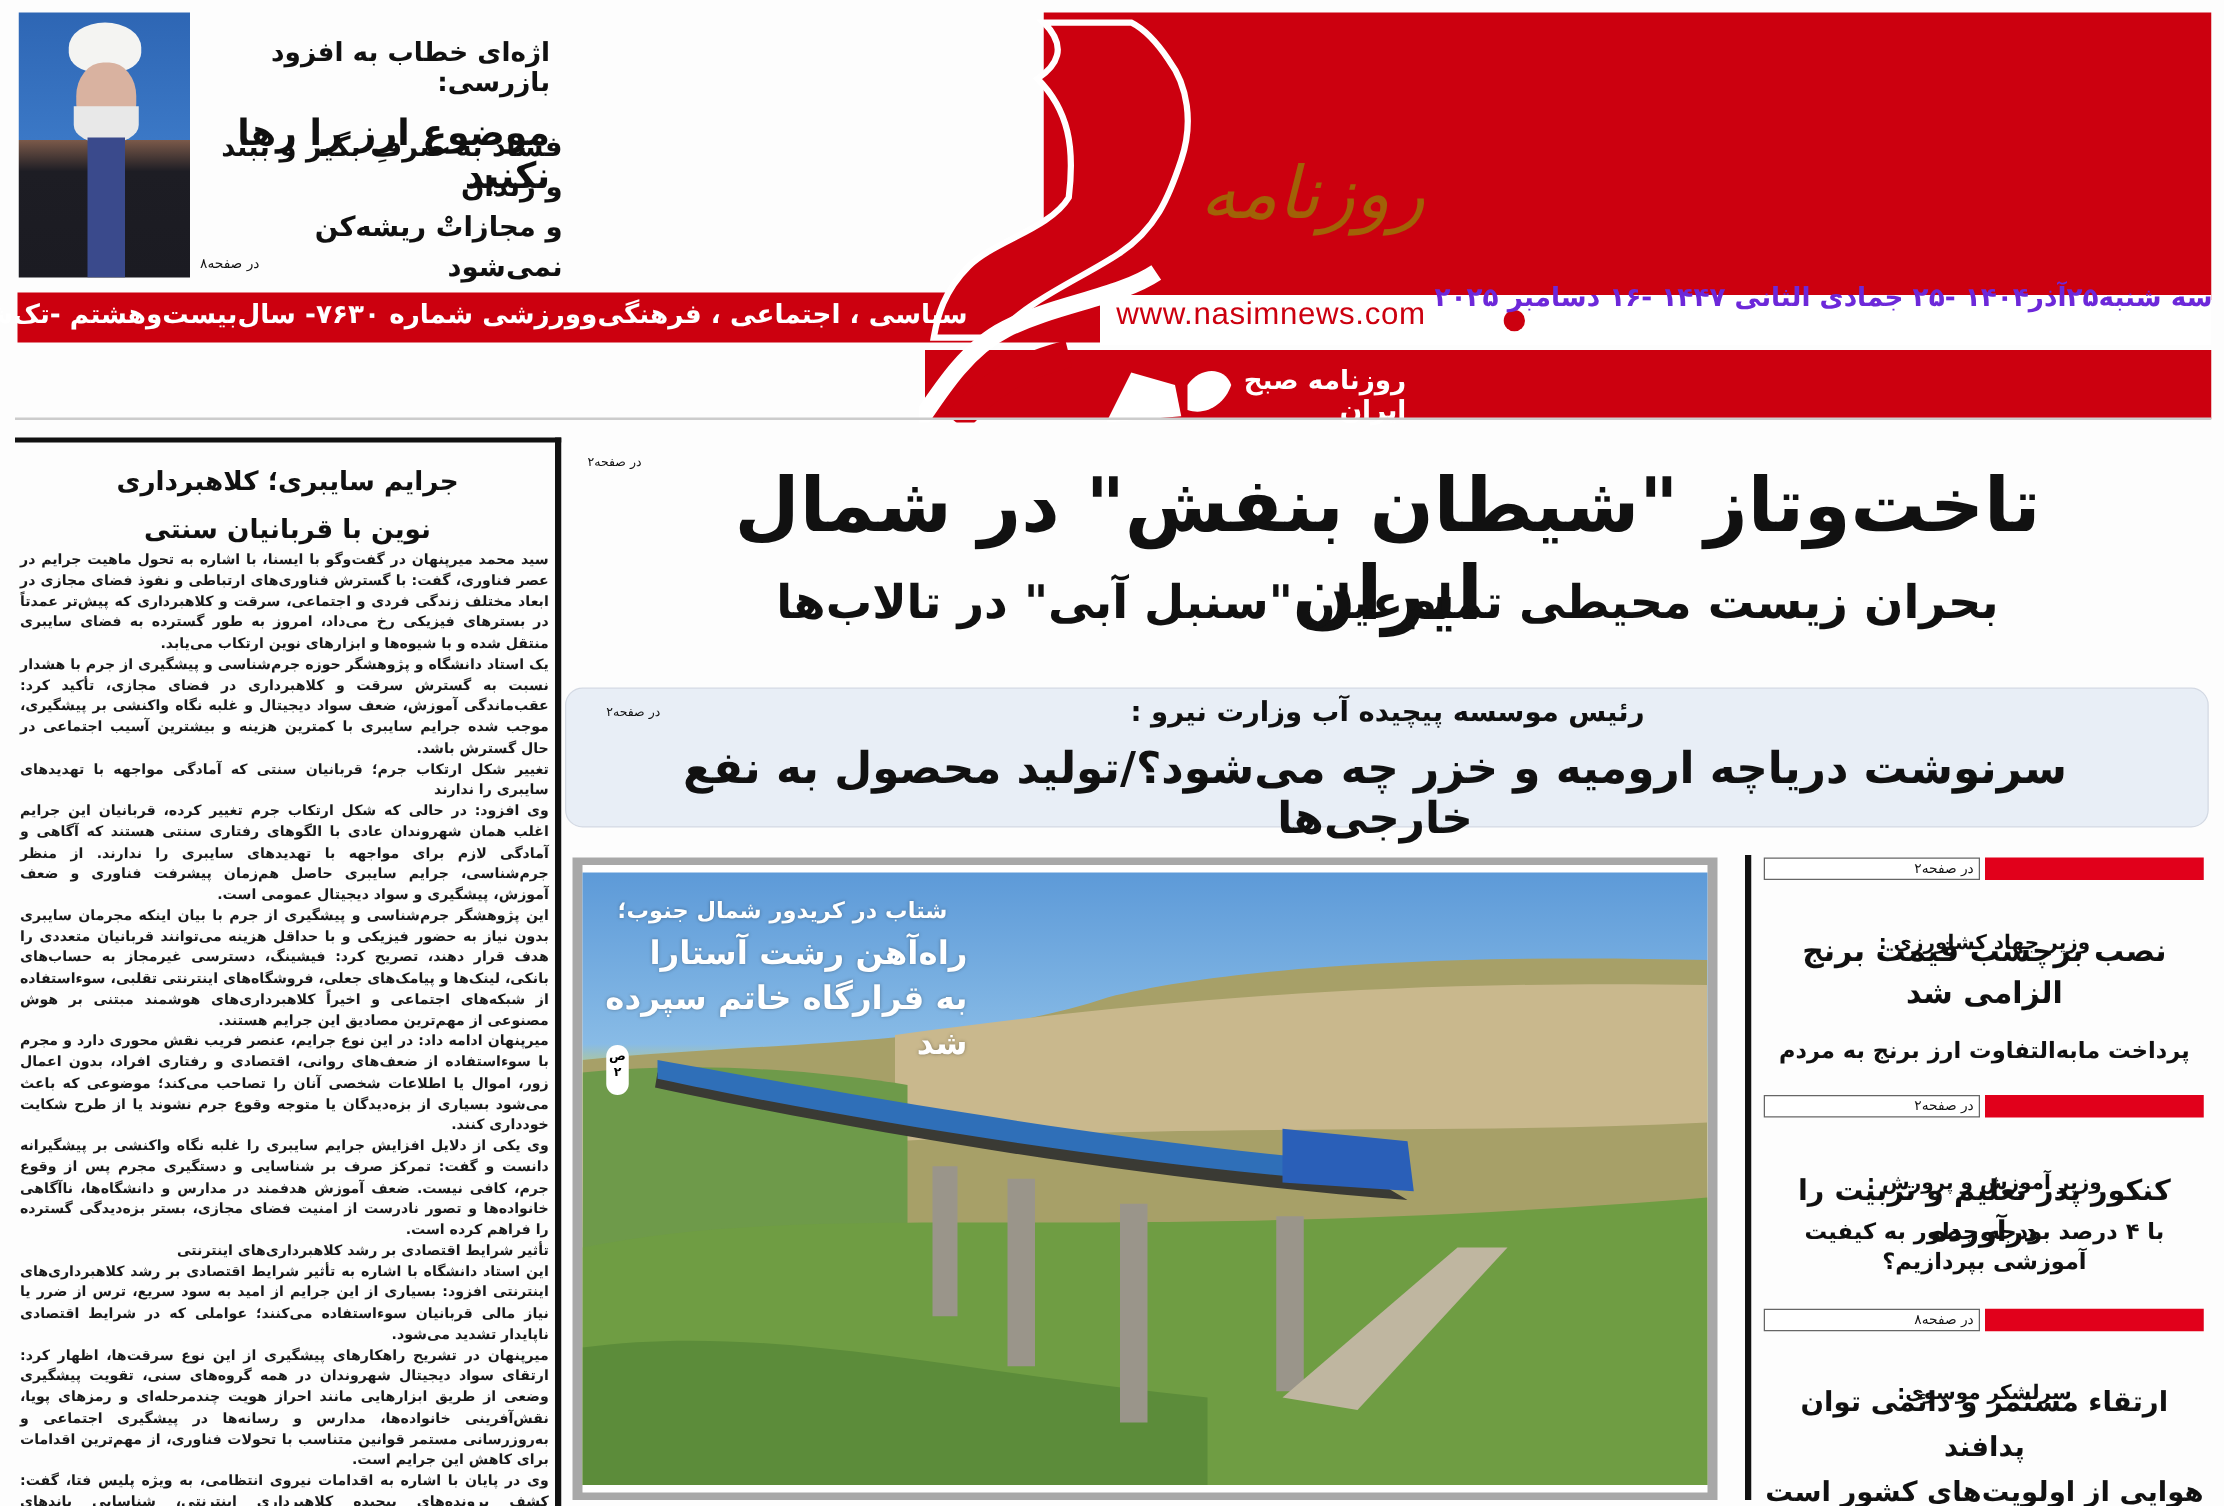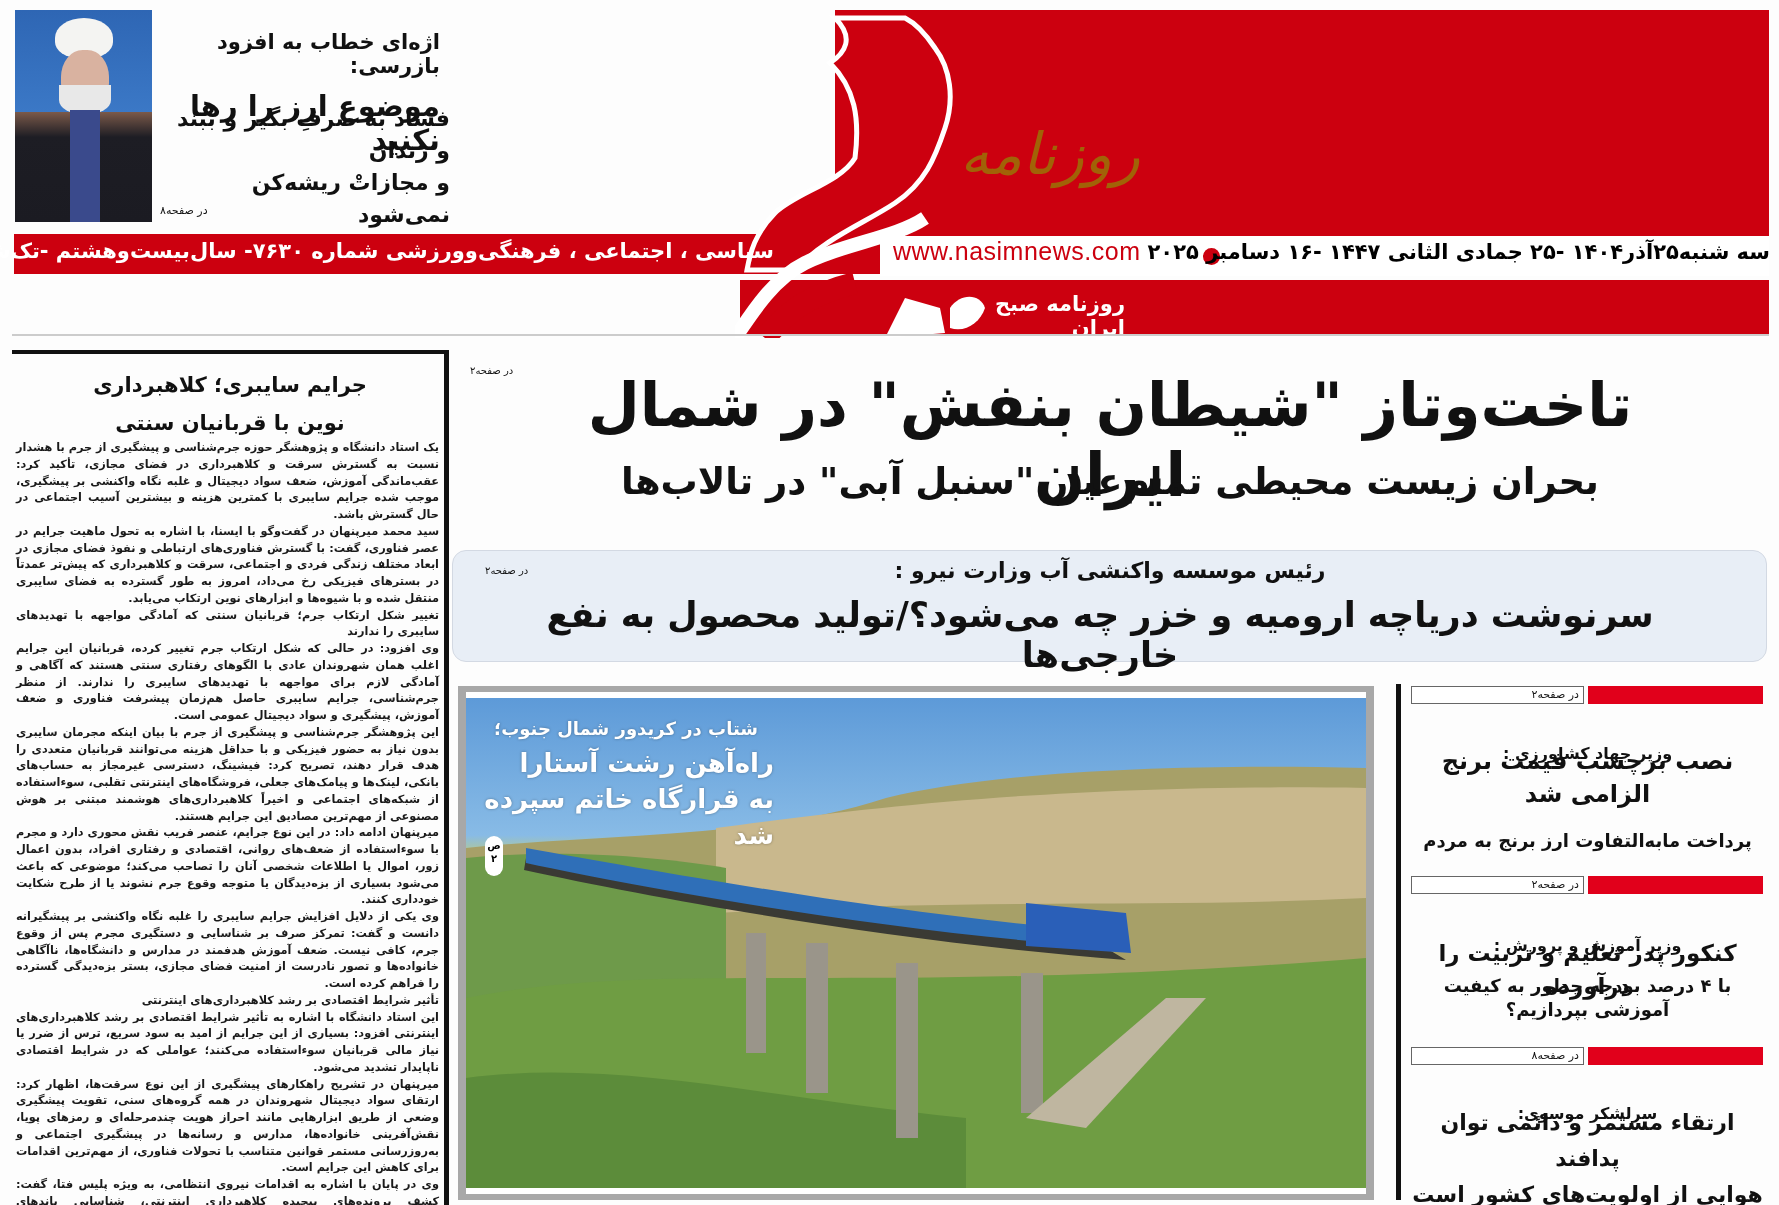--- a/index.html
+++ b/index.html
@@ -12,21 +12,21 @@
     #red-top { left: 835px; top: 10px; width: 934px; height: 230px; background: #cc000f; }
     #red-left-band { left: 14px; top: 234px; width: 930px; height: 40px; background: #cc000f; }
     #white-band { left: 880px; top: 236px; width: 889px; height: 40px; background: #ffffff; }
     #red-bottom { left: 740px; top: 280px; width: 1029px; height: 55px; background: #cc000f; }
     #logo-swoosh { left: 735px; top: 8px; width: 300px; height: 330px; }
 
     .band-text { color: #fff; font-weight: bold; font-size: 21px; white-space: nowrap; }
     #band-left-text { left: 14px; top: 239px; width: 760px; text-align: right; direction: rtl; }
     #site-url { left: 893px; top: 237px; font-family: "Liberation Sans", sans-serif; font-size: 25px; color: #cc000f; letter-spacing: 0.5px; }
     #url-dot { left: 1203px; top: 248px; width: 17px; height: 17px; border-radius: 50%; background: #cc000f; }
-    #date-line { left: 1240px; top: 240px; width: 530px; text-align: right; direction: rtl; font-weight: bold; font-size: 21px; color: #000000; white-space: nowrap; }
+    #date-line { left: 1240px; top: 226px; width: 530px; text-align: right; direction: rtl; font-weight: bold; font-size: 21px; color: #6d28d9; white-space: nowrap; }
     #logo-word { left: 960px; top: 120px; font-size: 58px; color: #a16207; font-family: "DejaVu Serif", serif; font-style: italic; direction: rtl; }
     #slogan { left: 945px; top: 292px; width: 180px; direction: rtl; text-align: right; color: #fff; font-weight: bold; font-size: 21px; }
 
     
     #teaser-photo { left: 15px; top: 10px; width: 137px; height: 212px; background: linear-gradient(180deg, #2e66b4 0%, #3b78c6 48%, #7c5a4a 48%, #1d1d24 60%, #1b1b22 100%); overflow: hidden; }
     #teaser-photo .turban { position:absolute; left: 40px; top: 8px; width: 58px; height: 40px; border-radius: 50% 50% 40% 40%; background: #f4f4f2; }
     #teaser-photo .face { position:absolute; left: 46px; top: 40px; width: 48px; height: 60px; border-radius: 45%; background: #d9b2a0; }
     #teaser-photo .beard { position:absolute; left: 44px; top: 75px; width: 52px; height: 30px; border-radius: 0 0 50% 50%; background: #e8e8e8; }
     #teaser-photo .robe { position:absolute; left: 55px; top: 100px; width: 30px; height: 112px; background: #3a4a8c; }
     #teaser-kicker { left: 160px; top: 30px; width: 280px; text-align: right; direction: rtl; font-weight: bold; font-size: 21px; }
@@ -107,40 +107,40 @@
 <div class="abs" id="teaser-page">در صفحه۸</div>
 
 <div class="abs" id="divider-top"></div>
 
 <div class="abs" id="col-left"></div>
 <div class="abs" id="col-left-title">
   <div>جرایم سایبری؛ کلاهبرداری</div>
   <div>نوین با قربانیان سنتی</div>
 </div>
 <div class="abs" id="col-left-body">
+  <p>سید محمد میرپنهان در گفت‌وگو با ایسنا، با اشاره به تحول ماهیت جرایم در عصر فناوری، گفت: با گسترش فناوری‌های ارتباطی و نفوذ فضای مجازی در ابعاد مختلف زندگی فردی و اجتماعی، سرقت و کلاهبرداری که پیش‌تر عمدتاً در بسترهای فیزیکی رخ می‌داد، امروز به طور گسترده به فضای سایبری منتقل شده و با شیوه‌ها و ابزارهای نوین ارتکاب می‌یابد.</p>
   <p>یک استاد دانشگاه و پژوهشگر حوزه جرم‌شناسی و پیشگیری از جرم با هشدار نسبت به گسترش سرقت و کلاهبرداری در فضای مجازی، تأکید کرد: عقب‌ماندگی آموزش، ضعف سواد دیجیتال و غلبه نگاه واکنشی بر پیشگیری، موجب شده جرایم سایبری با کمترین هزینه و بیشترین آسیب اجتماعی در حال گسترش باشد.</p>
-  <p>سید محمد میرپنهان در گفت‌وگو با ایسنا، با اشاره به تحول ماهیت جرایم در عصر فناوری، گفت: با گسترش فناوری‌های ارتباطی و نفوذ فضای مجازی در ابعاد مختلف زندگی فردی و اجتماعی، سرقت و کلاهبرداری که پیش‌تر عمدتاً در بسترهای فیزیکی رخ می‌داد، امروز به طور گسترده به فضای سایبری منتقل شده و با شیوه‌ها و ابزارهای نوین ارتکاب می‌یابد.</p>
   <p>تغییر شکل ارتکاب جرم؛ قربانیان سنتی که آمادگی مواجهه با تهدیدهای سایبری را ندارند</p>
   <p>وی افزود: در حالی که شکل ارتکاب جرم تغییر کرده، قربانیان این جرایم اغلب همان شهروندان عادی با الگوهای رفتاری سنتی هستند که آگاهی و آمادگی لازم برای مواجهه با تهدیدهای سایبری را ندارند. از منظر جرم‌شناسی، جرایم سایبری حاصل هم‌زمان پیشرفت فناوری و ضعف آموزش، پیشگیری و سواد دیجیتال عمومی است.</p>
   <p>این پژوهشگر جرم‌شناسی و پیشگیری از جرم  با بیان اینکه مجرمان سایبری بدون نیاز به حضور فیزیکی و با حداقل هزینه می‌توانند قربانیان متعددی را هدف قرار دهند، تصریح کرد: فیشینگ، دسترسی غیرمجاز به حساب‌های بانکی، لینک‌ها و پیامک‌های جعلی، فروشگاه‌های اینترنتی تقلبی، سوءاستفاده از شبکه‌های اجتماعی و اخیراً کلاهبرداری‌های هوشمند مبتنی بر هوش مصنوعی از مهم‌ترین مصادیق این جرایم هستند.</p>
   <p>میرپنهان ادامه داد: در این نوع جرایم، عنصر فریب نقش محوری دارد و مجرم با سوءاستفاده از ضعف‌های روانی، اقتصادی و رفتاری افراد، بدون اعمال زور، اموال یا اطلاعات شخصی آنان را تصاحب می‌کند؛ موضوعی که باعث می‌شود بسیاری از بزه‌دیدگان یا متوجه وقوع جرم نشوند یا از طرح شکایت خودداری کنند.</p>
   <p>وی یکی از دلایل افزایش جرایم سایبری را غلبه نگاه واکنشی بر پیشگیرانه دانست و گفت: تمرکز صرف بر شناسایی و دستگیری مجرم پس از وقوع جرم، کافی نیست. ضعف آموزش هدفمند در مدارس و دانشگاه‌ها، ناآگاهی خانواده‌ها و تصور نادرست از امنیت فضای مجازی، بستر بزه‌دیدگی گسترده را فراهم کرده است.</p>
   <p>تأثیر شرایط اقتصادی بر رشد کلاهبرداری‌های اینترنتی</p>
   <p>این استاد دانشگاه با اشاره به تأثیر شرایط اقتصادی بر رشد کلاهبرداری‌های اینترنتی افزود: بسیاری از این جرایم از امید به سود سریع، ترس از ضرر یا نیاز مالی قربانیان سوءاستفاده می‌کنند؛ عواملی که در شرایط اقتصادی ناپایدار تشدید می‌شود.</p>
   <p>میرپنهان در تشریح راهکارهای پیشگیری از این نوع سرقت‌ها، اظهار کرد: ارتقای سواد دیجیتال شهروندان در همه گروه‌های سنی، تقویت پیشگیری وضعی از طریق ابزارهایی مانند احراز هویت چندمرحله‌ای و رمزهای پویا، نقش‌آفرینی خانواده‌ها، مدارس و رسانه‌ها در پیشگیری اجتماعی و به‌روزرسانی مستمر قوانین متناسب با تحولات فناوری، از مهم‌ترین اقدامات برای کاهش این جرایم است.</p>
   <p>وی در پایان با اشاره به اقدامات نیروی انتظامی، به ویژه پلیس فتا، گفت: کشف پرونده‌های پیچیده کلاهبرداری اینترنتی، شناسایی باندهای سازمان‌یافته سایبری و رصد هوشمند فضای مجازی و توسعه سامانه‌های گزارش‌دهی مردمی نقش مؤثری در افزایش احساس امنیت کاربران داشته است. مقابله مؤثر با جرایم سایبری نیازمند ترکیب دانش فنی، جرم‌شناسی و پیشگیری علمی است تا بتوان امنیت پایدار را در فضای مجازی برای شهروندان فراهم کرد.</p>
 </div>
 
 <div class="abs" id="main-page-ref">در صفحه۲</div>
 <div class="abs" id="main-title">تاخت‌وتاز "شیطان بنفش" در شمال ایران</div>
 <div class="abs" id="main-sub">بحران زیست محیطی تمام‌عیار "سنبل آبی" در تالاب‌ها</div>
 
 <div class="abs" id="box-headline"></div>
 <div class="abs" id="box-page-ref">در صفحه۲</div>
-<div class="abs" id="box-kicker">رئیس موسسه واکنشی آب وزارت نیرو :</div>
+<div class="abs" id="box-kicker">رئیس موسسه پیچیده آب وزارت نیرو :</div>
 <div class="abs" id="box-title">سرنوشت دریاچه ارومیه و خزر چه می‌شود؟/تولید محصول به نفع خارجی‌ها</div>
 
 <div class="abs" id="photo-frame"></div>
 <div class="abs" id="photo">
   <svg width="900" height="490" viewBox="0 0 900 490" xmlns="http://www.w3.org/2000/svg">
     <path d="M0 150 C150 135 300 140 420 100 C520 75 700 65 900 70 L900 490 L0 490 Z" fill="#a7a068"></path>
     <path d="M250 130 C400 110 600 85 900 90 L900 200 C700 210 500 200 250 215 Z" fill="#c9b88d"></path>
     <path d="M0 160 C100 150 200 160 260 170 L260 490 L0 490 Z" fill="#6e9a4a"></path>
     <path d="M0 300 C200 260 400 300 900 260 L900 490 L0 490 Z" fill="#6f9d43"></path>
     <path d="M0 380 C150 360 300 400 500 420 L500 490 L0 490 Z" fill="#5c8c3a"></path>

